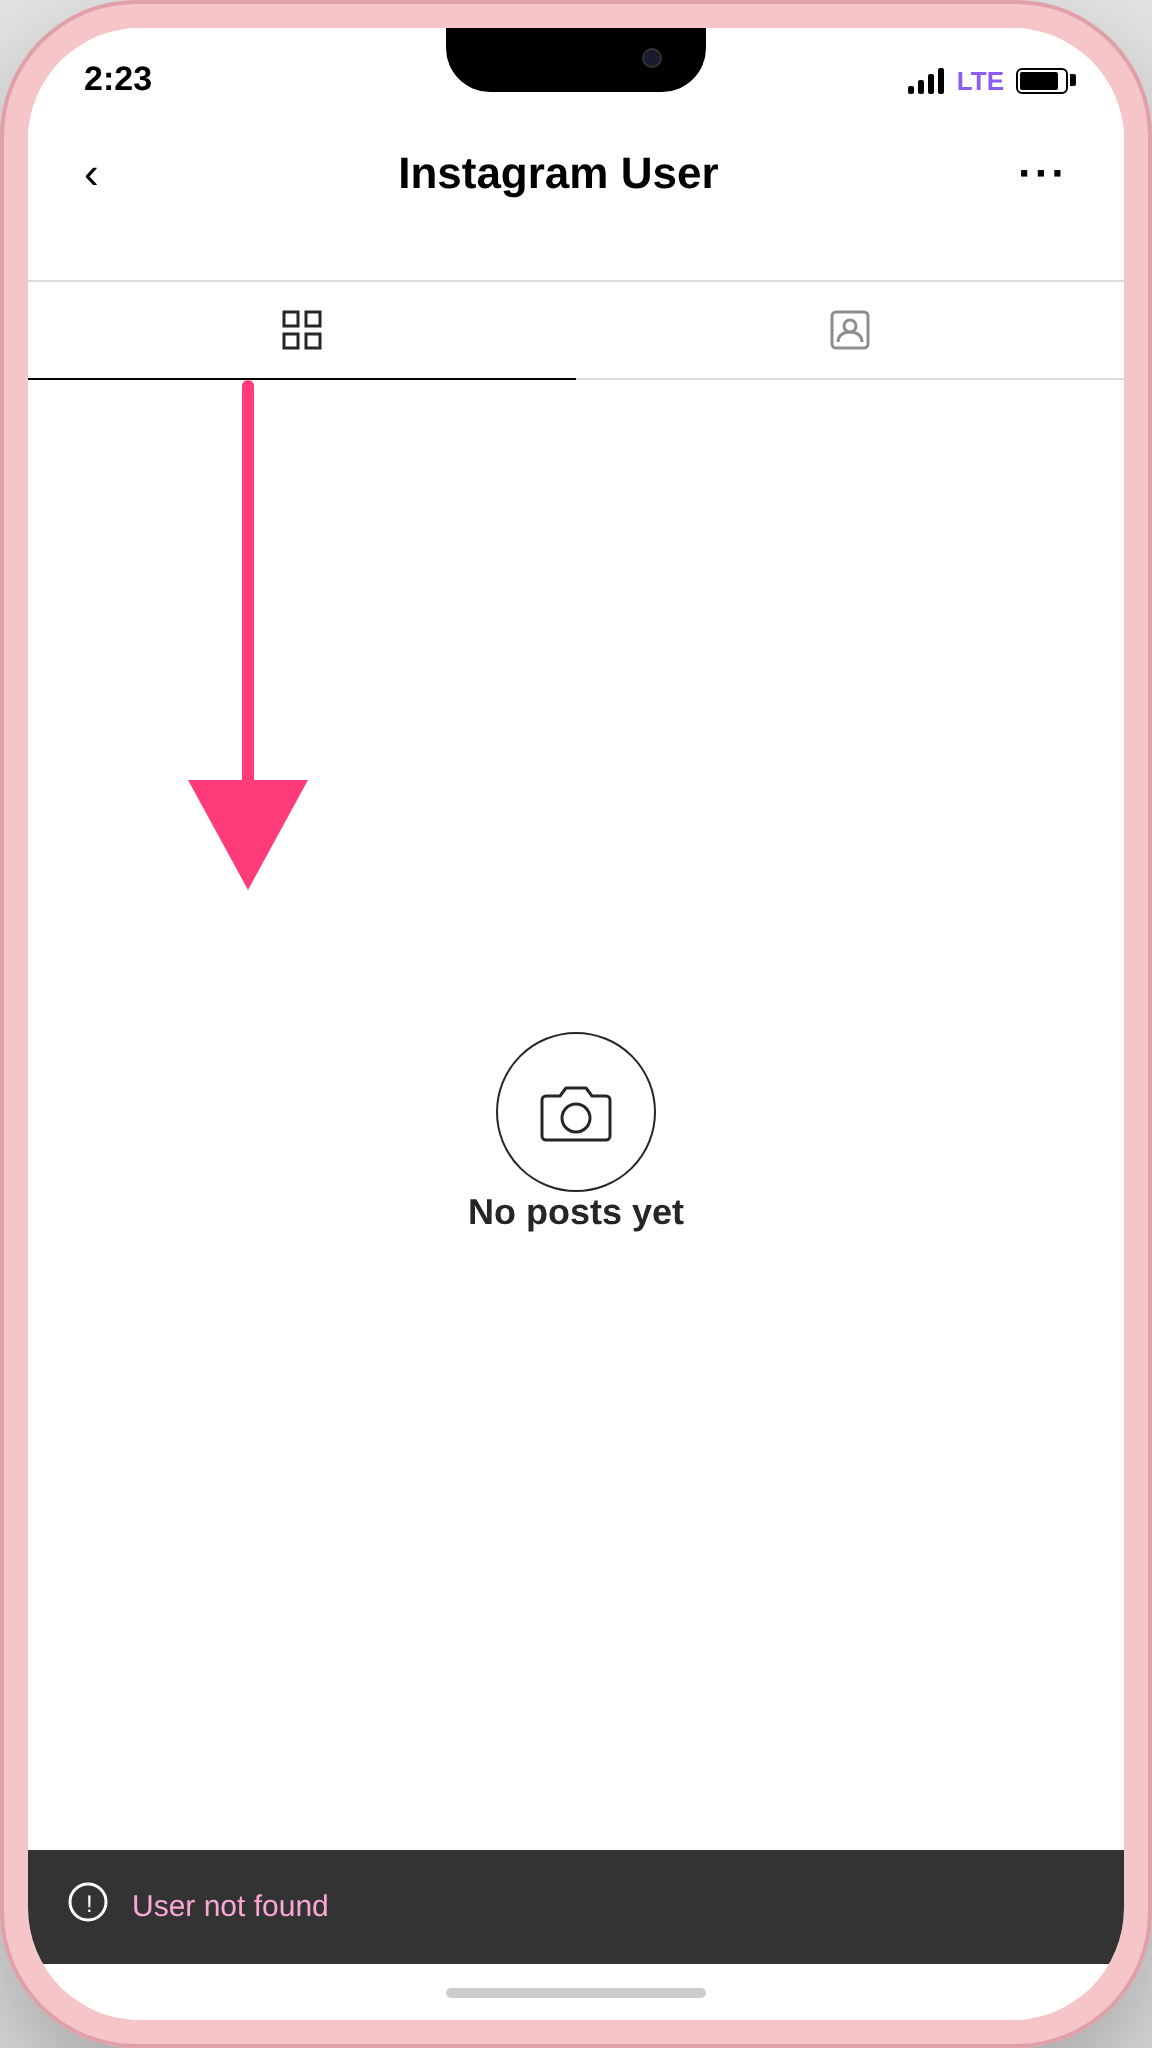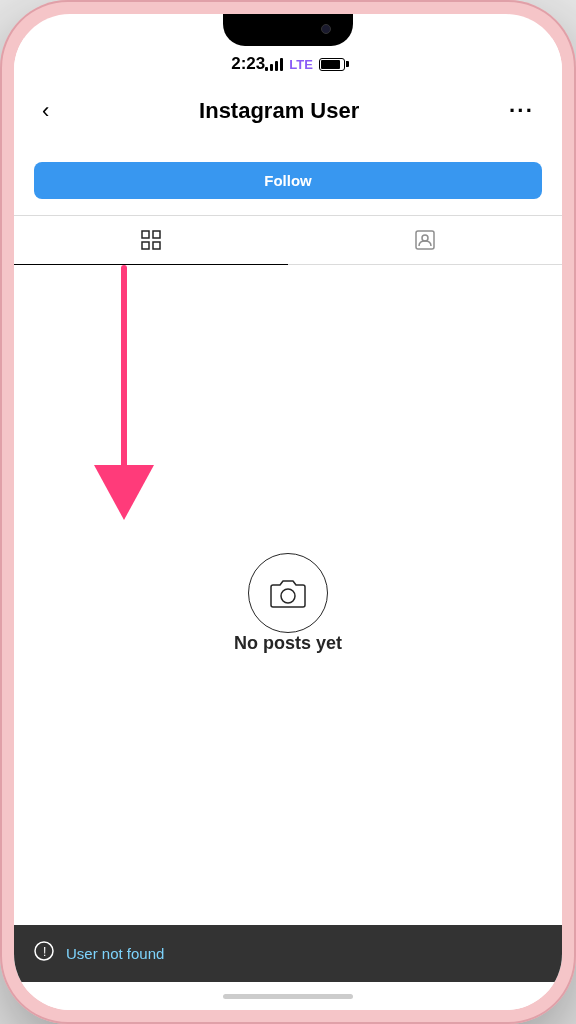--- a/index.html
+++ b/index.html
@@ -30,26 +30,25 @@
       border-radius: 56px;
       overflow: hidden;
       position: relative;
       display: flex;
       flex-direction: column;
     }
 
     
     .status-bar {
       display: flex;
-      justify-content: center;
+      justify-content: space-between;
       align-items: center;
       padding: 16px 28px 8px;
       background: #ffffff;
       flex-shrink: 0;
-      margin-top: 24px;
     }
 
     .status-time {
       font-size: 17px;
       font-weight: 600;
       color: #000;
     }
 
     .status-icons {
       display: flex;
@@ -344,21 +343,21 @@
     }
 
     .toast-icon {
       font-size: 18px;
       color: #ffffff;
       flex-shrink: 0;
     }
 
     .toast-text {
       font-size: 15px;
-      color: #7dd3fc;
+      color: #f9a8d4;
     }
 
     
     .home-indicator {
       flex-shrink: 0;
       height: 28px;
       display: flex;
       justify-content: center;
       align-items: center;
       background: #fff;
@@ -399,23 +398,20 @@
     </div>
 
     <div class="nav-bar">
       <span class="nav-back">‹</span>
       <span class="nav-title">Instagram User</span>
       <span class="nav-more">···</span>
     </div>
 
     <div class="profile-section">
 
-      <div class="follow-button-container">
-        <button class="follow-button">Follow</button>
-      </div>
     </div>
 
     <div class="tab-bar">
       <div class="tab-item active">
         <svg width="24" height="24" viewBox="0 0 24 24" fill="none">
           <rect x="3" y="3" width="7" height="7" stroke="#262626" stroke-width="1.5" fill="none"></rect>
           <rect x="14" y="3" width="7" height="7" stroke="#262626" stroke-width="1.5" fill="none"></rect>
           <rect x="3" y="14" width="7" height="7" stroke="#262626" stroke-width="1.5" fill="none"></rect>
           <rect x="14" y="14" width="7" height="7" stroke="#262626" stroke-width="1.5" fill="none"></rect>
         </svg>

